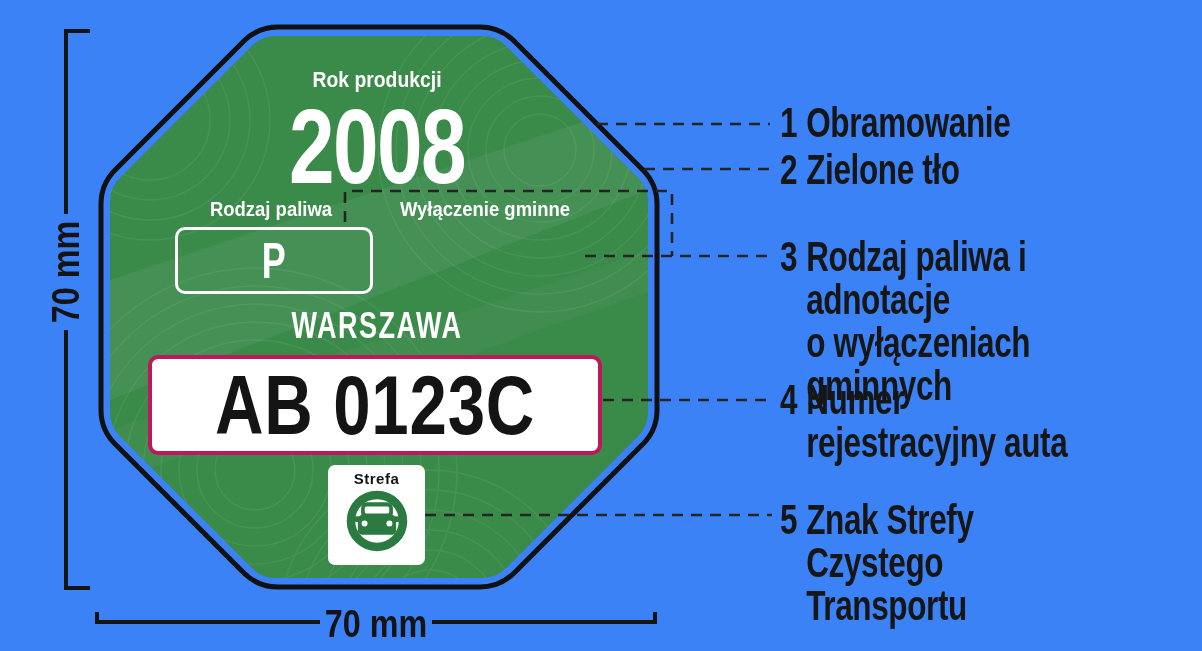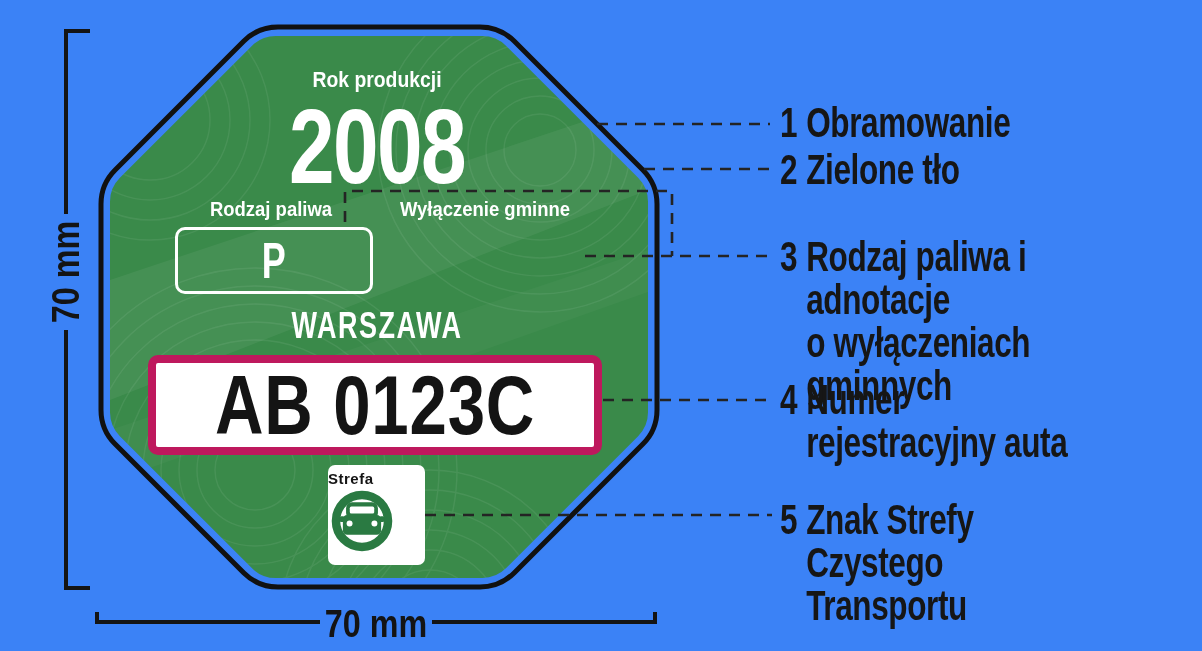--- a/index.html
+++ b/index.html
@@ -18,27 +18,27 @@
   .value-box{
     position:absolute;border:3px solid #fff;border-radius:10px;
     display:flex;align-items:center;justify-content:center;color:#fff;
   }
   .fuel-box{left:175px;top:227px;width:192px;height:61px;}
   .excl-box{left:388px;top:226px;width:197px;height:62px;}
   .value-box span{font-size:50px;font-weight:700;transform:scaleX(.72);letter-spacing:1px;}
   .city{left:227px;top:308px;width:300px;font-size:36px;font-weight:700;transform:scaleX(.75);letter-spacing:2px;}
   .plate{
     position:absolute;left:148px;top:355px;width:454px;height:100px;background:#fff;
-    border:8px solid #be185d;border-radius:10px;box-sizing:border-box;
+    border:4px solid #be185d;border-radius:10px;box-sizing:border-box;
     display:flex;align-items:center;justify-content:center;
   }
   .plate span{font-size:84px;font-weight:700;color:#141414;transform:scaleX(.8);letter-spacing:1px;}
   .badge{
     position:absolute;left:328px;top:465px;width:97px;height:100px;background:#fff;
-    border-radius:7px;display:flex;flex-direction:column;
+    border-radius:7px;display:flex;flex-direction:column;align-items:center;
   }
   .badge .badge-title{font-size:15px;font-weight:700;color:#141414;margin-top:5px;letter-spacing:.5px;}
   .badge svg{margin-top:1px;}
   
   .dim{position:absolute;font-size:38px;font-weight:700;color:#141414;white-space:nowrap;line-height:1;}
   .dim-left{left:66px;top:272px;transform:translate(-50%,-50%) rotate(-90deg) scaleX(.85);}
   .dim-bottom{left:376px;top:624px;transform:translate(-50%,-50%) scaleX(.85);}
   
   .ann{
     position:absolute;left:780px;display:flex;gap:12px;color:#161616;

